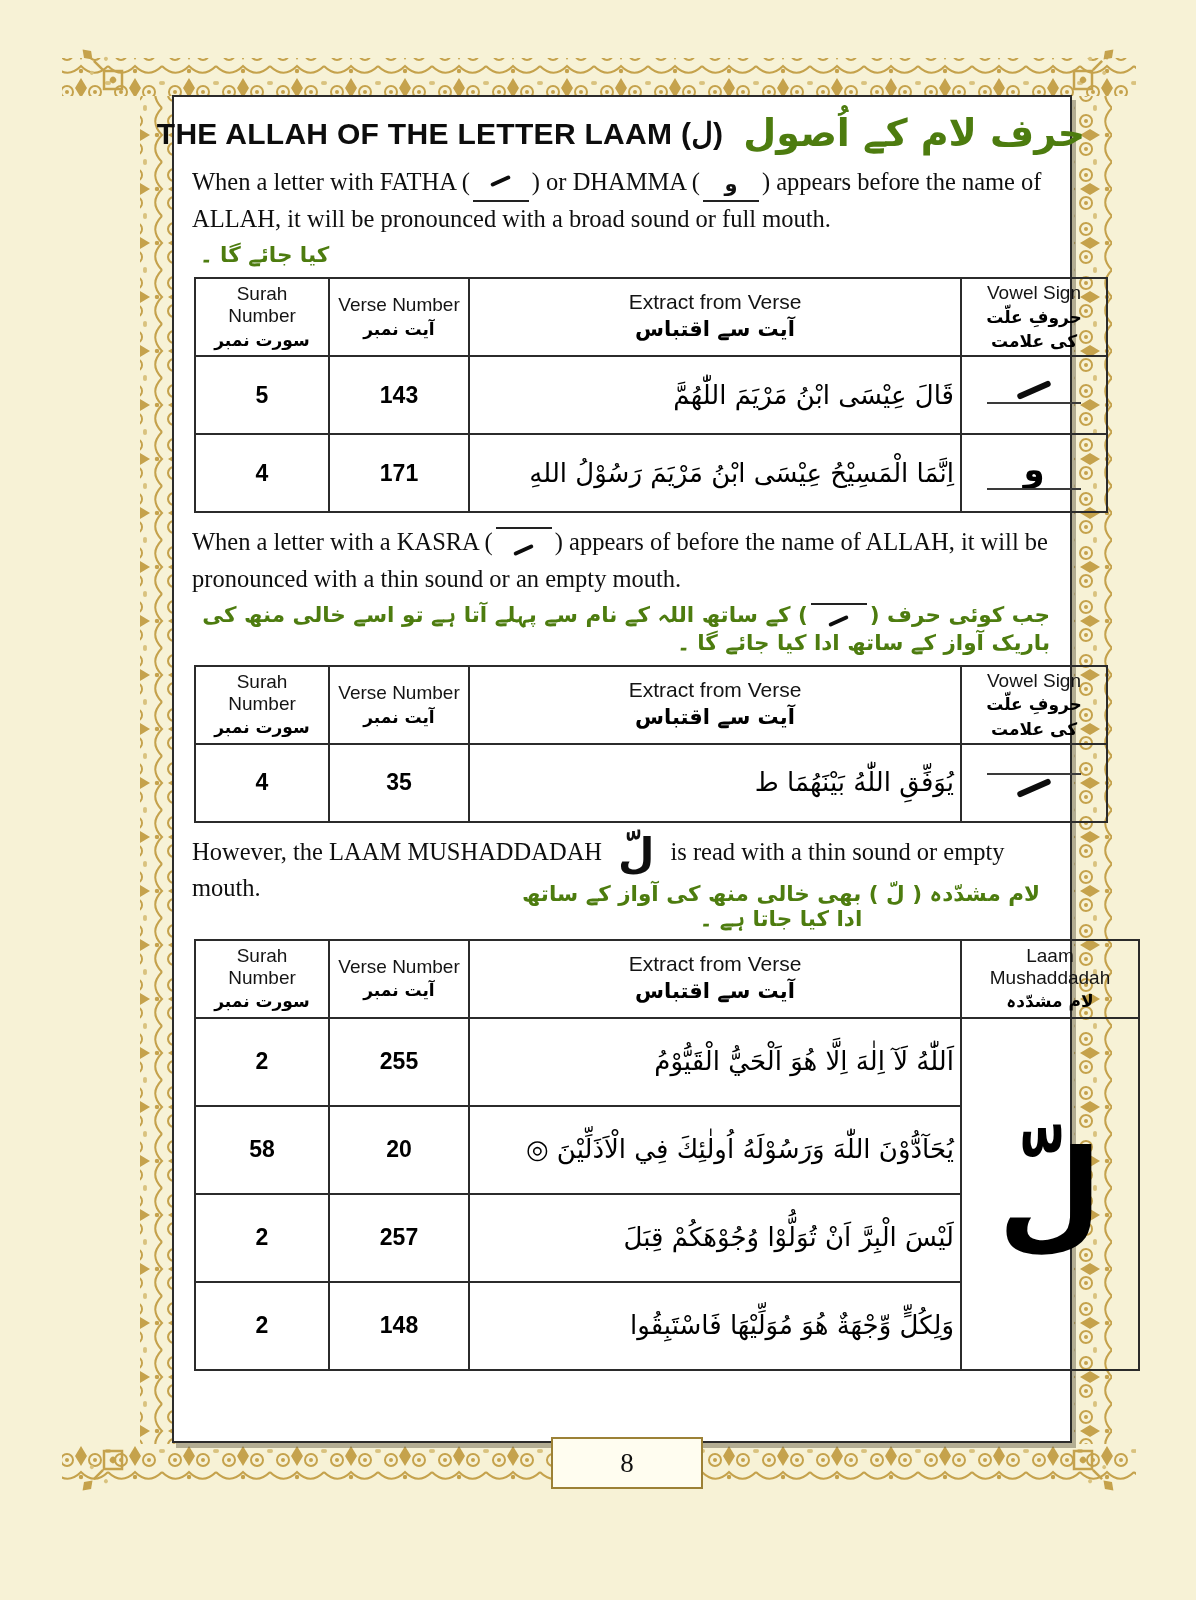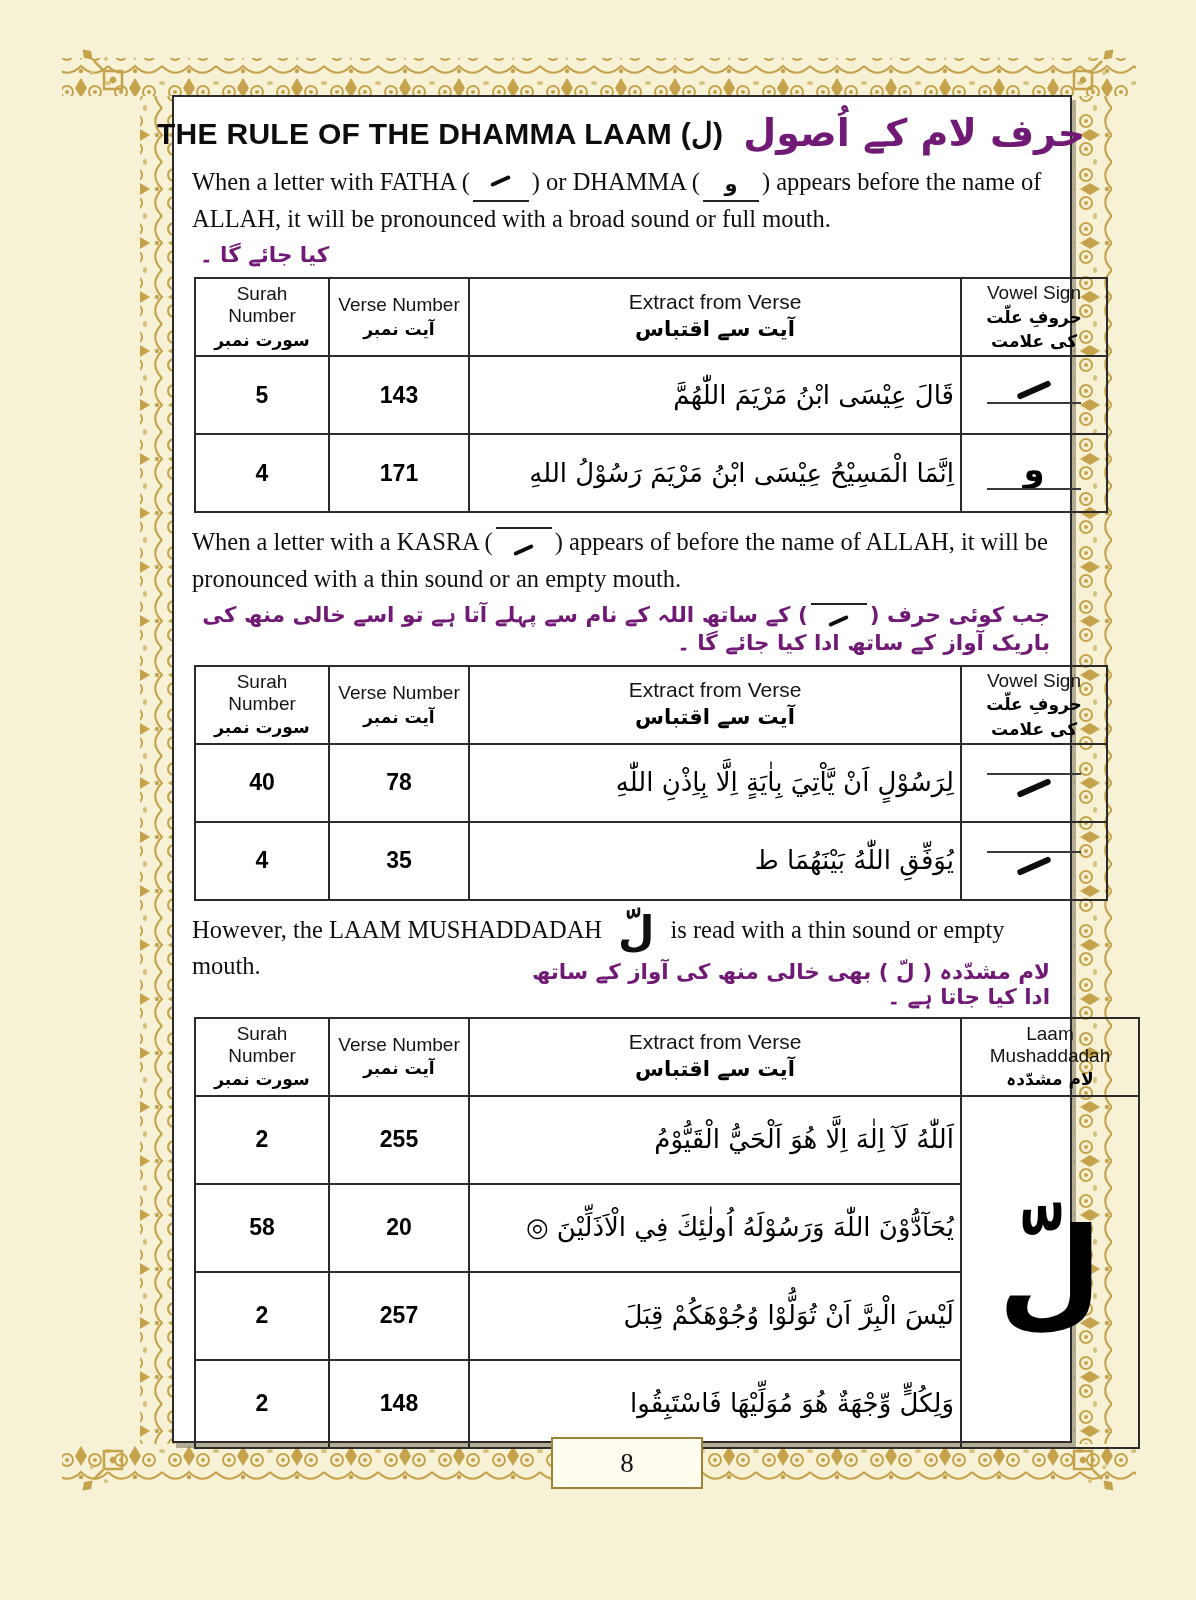--- a/index.html
+++ b/index.html
@@ -25,25 +25,25 @@
 
   
   .title-row { display:flex; justify-content:center; align-items:center; gap:20px; margin:4px 0 10px; }
   .title-en { font-family:"Liberation Sans", sans-serif; font-weight:bold; font-size:30px; color:#0d0d0d; letter-spacing:.3px; white-space:nowrap; }
   .title-ur { font-family:"DejaVu Sans", sans-serif; font-weight:bold; font-size:38px; color:#0d0d0d; direction:rtl; white-space:nowrap; }
 
   
   .en-para { font-family:"Liberation Serif", serif; font-size:24.5px; line-height:1.38; color:#0f0f0f; margin:8px 0 6px; }
 
   
-  .ur { font-family:"DejaVu Sans", sans-serif; direction:rtl; color:#701a75; font-weight:bold; }
+  .ur { font-family:"DejaVu Sans", sans-serif; direction:rtl; color:#4d7c0f; font-weight:bold; }
   .ur-para { font-size:21.5px; line-height:1.75; text-align:justify; margin:4px 0 0; }
   .ur-cont-left { font-size:21.5px; text-align:left; margin:0 8px 10px; }
   .ur-single { font-size:21.5px; margin:2px 0 10px; }
-  .ur-laam { font-size:21.5px; text-align:right; margin:-30px 0 8px; padding-left:320px; }
+  .ur-laam { font-size:21.5px; text-align:center; margin:-30px 0 8px; padding-left:320px; }
 
   
   .isign { display:inline-block; vertical-align:middle; width:56px; text-align:center; border-bottom:2.5px solid #222; margin:0 3px; }
   .isign .mini-stroke { display:inline-block; width:21px; height:4px; background:#0d0d0d; border-radius:2px; transform:rotate(-24deg); margin:0 0 8px; }
   .isign .damma-mini { display:inline-block; font-family:"DejaVu Sans", sans-serif; font-weight:bold; font-size:21px; line-height:1; margin-bottom:2px; }
   .isign-kasra { border-bottom:none; border-top:2.5px solid #222; }
   .isign-kasra .mini-stroke { margin:10px 0 2px; }
 
   .laam-inline { font-family:"DejaVu Sans", sans-serif; font-weight:bold; font-size:42px; line-height:.8; vertical-align:middle; margin:0 16px; display:inline-block; }
 
@@ -121,21 +121,21 @@
     <rect x="1074" y="96" width="38" height="1348" fill="url(#ornV)"></rect>
     <use href="#corner" transform="translate(113,80) rotate(135)"></use>
     <use href="#corner" transform="translate(1083,80) rotate(225)"></use>
     <use href="#corner" transform="translate(113,1460) rotate(45)"></use>
     <use href="#corner" transform="translate(1083,1460) rotate(315)"></use>
   </svg>
 
   <div class="content-box">
 
     <div class="title-row">
-      <span class="title-en">THE RULE OF THE DHAMMA LAAM (ل)</span>
+      <span class="title-en">THE ALLAH OF THE LETTER LAAM (ل)</span>
       <span class="title-ur ur" dir="rtl">حرف لام کے اُصول</span>
     </div>
 
     <p class="en-para"><span>When a letter with FATHA (</span><span class="isign"><span class="mini-stroke"></span></span><span>) or DHAMMA (</span><span class="isign"><span class="damma-mini">و</span></span><span>) appears before the name of ALLAH, it will be pronounced with a broad sound or full mouth.</span></p>
 
     <div class="ur ur-cont-left" dir="rtl">کیا جائے گا ۔</div>
 
     <table class="rule-table t12">
       <tbody>
           <tr>
@@ -205,31 +205,20 @@
                 <span class="h-ur">آیت سے اقتباس</span>
               </div>
             </th>
         <th class="col-sign">
               <div class="h-en">Vowel Sign</div>
               <div class="h-ur">حروفِ علّت</div>
               <div class="h-ur">کی علامت</div>
             </th>
       </tr>
       <tr>
-        <td class="num-cell">40</td>
-        <td class="num-cell">78</td>
-        <td class="verse-cell" dir="rtl">لِرَسُوْلٍ اَنْ يَّاْتِيَ بِاٰيَةٍ اِلَّا بِاِذْنِ اللّٰهِ</td>
-        <td>
-              <div class="vsign kasra">
-                <div class="uline"></div>
-                <div class="stroke"></div>
-              </div>
-            </td>
-      </tr>
-      <tr>
         <td class="num-cell">4</td>
         <td class="num-cell">35</td>
         <td class="verse-cell" dir="rtl">يُوَفِّقِ اللّٰهُ بَيْنَهُمَا ط</td>
         <td>
               <div class="vsign kasra">
                 <div class="uline"></div>
                 <div class="stroke"></div>
               </div>
             </td>
       </tr>

